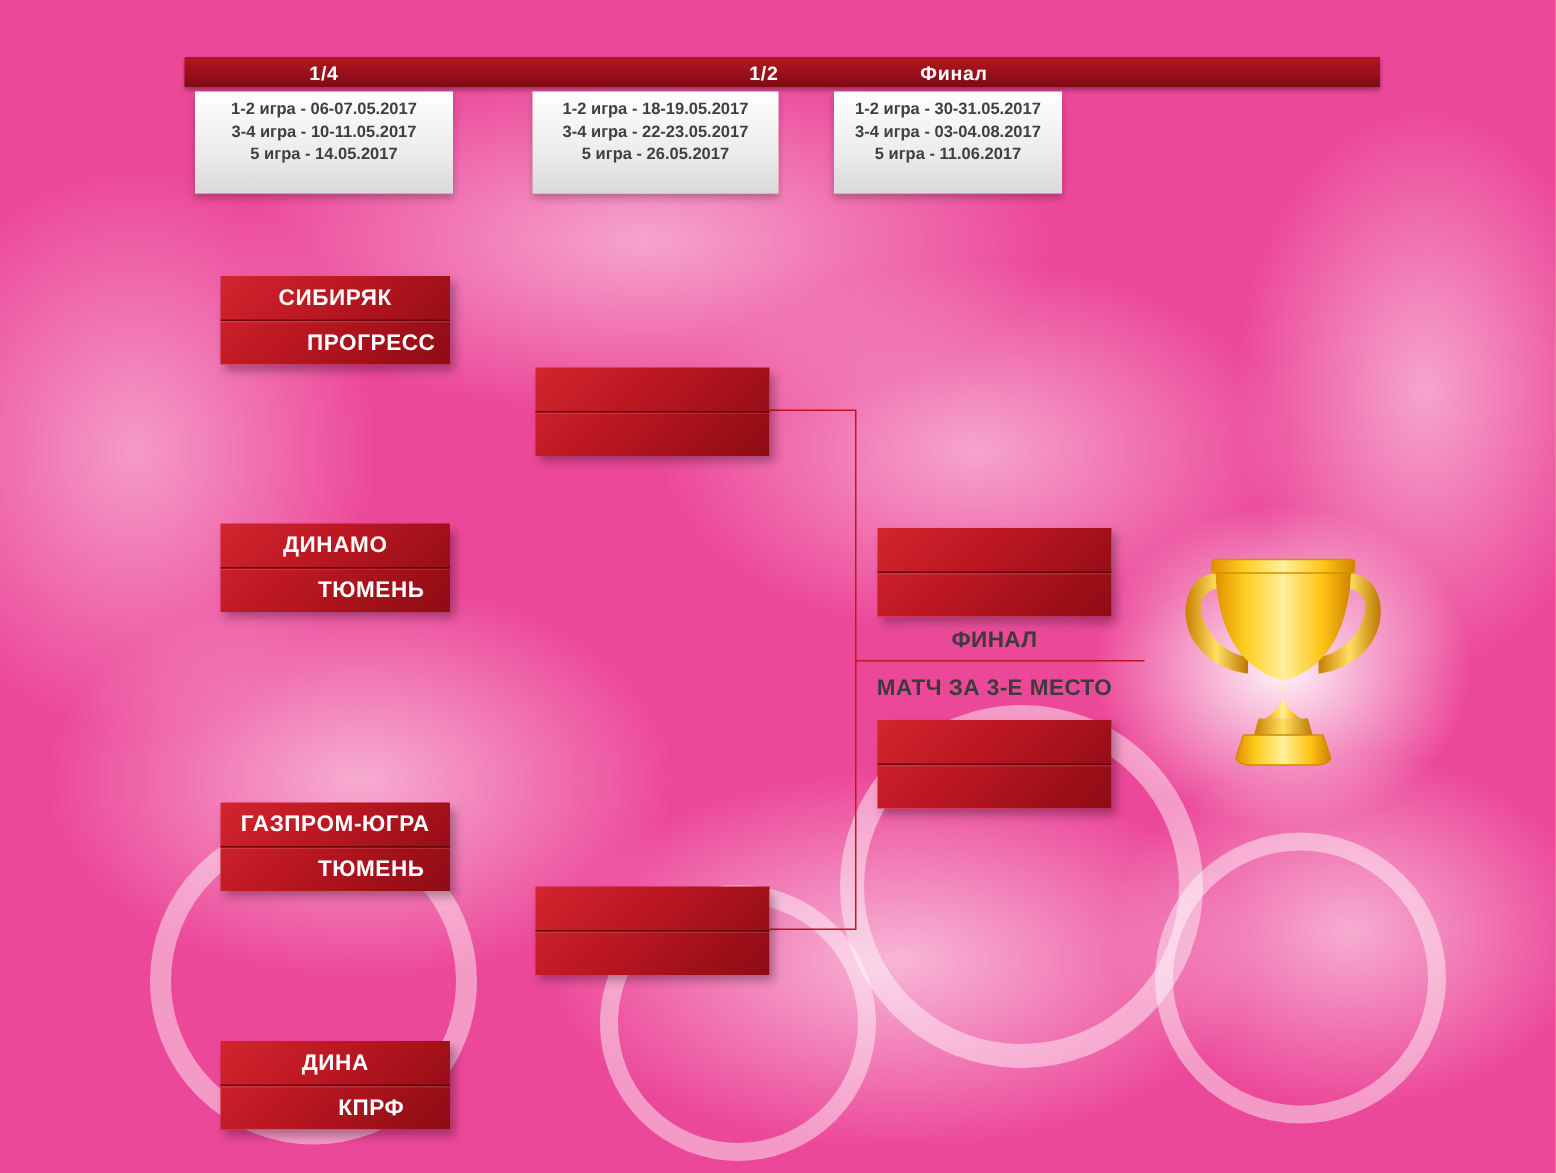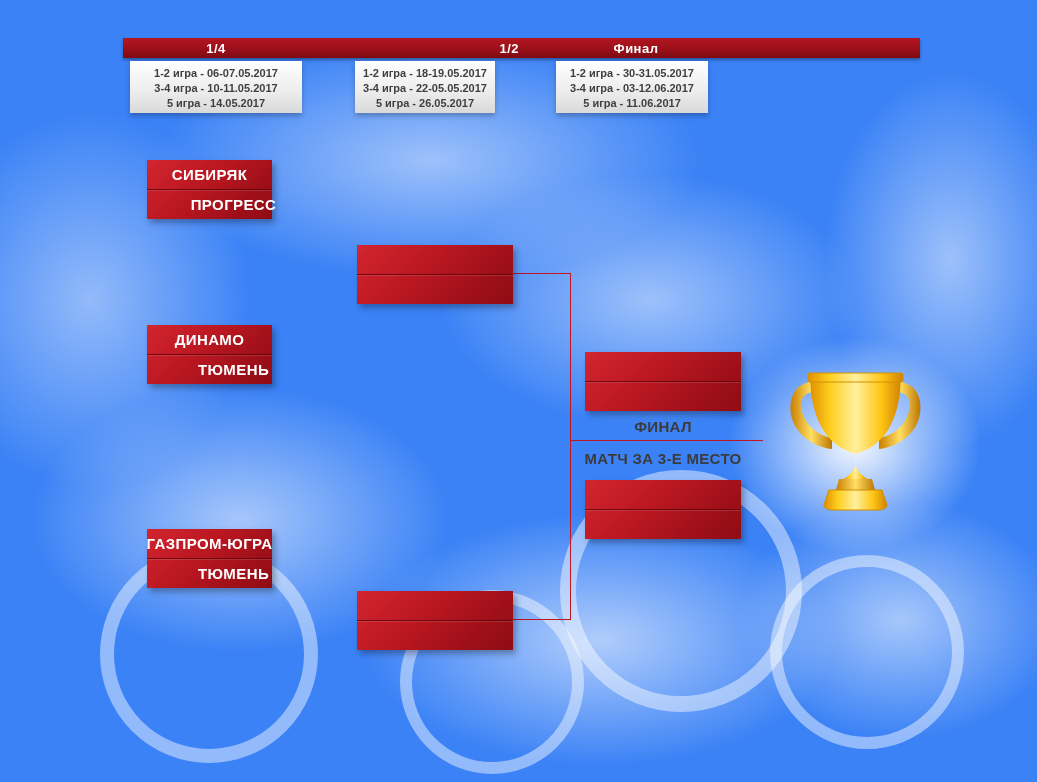--- a/index.html
+++ b/index.html
@@ -1,45 +1,45 @@
 <!DOCTYPE html>
 <html><head>
 <meta charset="utf-8">
 <style>
   html,body{margin:0;padding:0;}
   body{font-family:"Liberation Sans","DejaVu Sans",sans-serif;background:#d8d6c8;}
-  .stage{position:relative;width:1037px;height:782px;background:#3b82f6;overflow:hidden;margin:0 auto;}
+  .stage{position:relative;width:1037px;height:782px;background:#ec4899;overflow:hidden;margin:0 auto;}
 
   
   .bg-decor{position:absolute;inset:0;background:
     radial-gradient(ellipse 175px 150px at 855px 445px, rgba(255,255,255,0.95), rgba(255,255,255,0) 72%),
     radial-gradient(ellipse 300px 180px at 650px 300px, rgba(255,255,255,0.50), rgba(255,255,255,0) 70%),
     radial-gradient(ellipse 390px 170px at 430px 160px, rgba(255,255,255,0.50), rgba(255,255,255,0) 70%),
     radial-gradient(ellipse 300px 190px at 240px 520px, rgba(255,255,255,0.55), rgba(255,255,255,0) 70%),
     radial-gradient(ellipse 340px 180px at 600px 640px, rgba(255,255,255,0.60), rgba(255,255,255,0) 70%),
     radial-gradient(ellipse 230px 170px at 900px 620px, rgba(255,255,255,0.55), rgba(255,255,255,0) 70%),
     radial-gradient(ellipse 230px 270px at 90px 300px,  rgba(255,255,255,0.45), rgba(255,255,255,0) 70%),
     radial-gradient(ellipse 180px 270px at 950px 260px, rgba(255,255,255,0.50), rgba(255,255,255,0) 70%);}
   .ring{position:absolute;border-radius:50%;border-style:solid;border-color:rgba(255,255,255,0.45);}
 
   .header-bar{position:absolute;left:123px;top:38px;width:797px;height:20px;
     background:linear-gradient(to bottom,#b3161f 0%,#9a101a 55%,#7e0a12 100%);
     box-shadow:0 2px 3px rgba(0,0,0,0.35);}
   .round-label{position:absolute;top:41px;height:16px;line-height:15px;text-align:center;
     color:#fff;font-weight:bold;font-size:13px;letter-spacing:0.5px;}
 
-  .date-box{position:absolute;top:61px;padding:5px 0 2px;
+  .date-box{position:absolute;top:61px;padding:5px 0 18px;
     background:linear-gradient(to bottom,#ffffff 0%,#ececec 60%,#d9d9d9 100%);
     box-shadow:0 3px 5px rgba(0,0,0,0.25);}
   .date-line{font-size:11px;font-weight:bold;color:#3f3f3f;text-align:center;line-height:15px;}
 
   .match-box{position:absolute;
     background:linear-gradient(135deg,#d2252f 0%,#bc1822 40%,#a01019 75%,#8e0c14 100%);
     box-shadow:3px 4px 6px rgba(0,0,0,0.3);}
-  .qf{width:125px;}
+  .qf{width:153px;margin-top:24px;}
   .sf,.fin{width:156px;}
   .match-row{height:29px;display:flex;align-items:center;justify-content:center;
     color:#fff;font-weight:bold;font-size:15px;letter-spacing:0.4px;white-space:nowrap;}
   .match-row.away{border-top:1px solid rgba(95,4,10,0.85);box-shadow:inset 0 1px 0 rgba(255,255,255,0.12);padding-left:48px;}
 
   .line{position:absolute;background:#c0161f;}
   .line.h{height:1px;}
   .line.v{width:1px;}
 
   .stage-label{position:absolute;text-align:center;font-weight:bold;font-size:15px;
@@ -61,47 +61,51 @@
   <div class="header-bar"></div>
   <div class="round-label" style="left:130px;width:172px;">1/4</div>
   <div class="round-label" style="left:355px;width:164px;text-align:right;">1/2</div>
   <div class="round-label" style="left:556px;width:160px;">Финал</div>
 
   <div class="date-box" style="left:130px;width:172px;">
     <div class="date-line">1-2 игра - 06-07.05.2017</div>
     <div class="date-line">3-4 игра - 10-11.05.2017</div>
     <div class="date-line">5 игра - 14.05.2017</div>
   </div>
-  <div class="date-box" style="left:355px;width:140px;">
+  <div class="date-box" style="left:355px;width:164px;">
     <div class="date-line">1-2 игра - 18-19.05.2017</div>
-    <div class="date-line">3-4 игра - 22-05.05.2017</div>
+    <div class="date-line">3-4 игра - 22-23.05.2017</div>
     <div class="date-line">5 игра - 26.05.2017</div>
   </div>
   <div class="date-box" style="left:556px;width:152px;">
     <div class="date-line">1-2 игра - 30-31.05.2017</div>
-    <div class="date-line">3-4 игра - 03-12.06.2017</div>
+    <div class="date-line">3-4 игра - 03-04.08.2017</div>
     <div class="date-line">5 игра - 11.06.2017</div>
   </div>
 
   <div class="line h" style="left:513px;top:273px;width:57px;"></div>
   <div class="line v" style="left:570px;top:273px;height:347px;"></div>
   <div class="line h" style="left:513px;top:619px;width:57px;"></div>
   <div class="line h" style="left:570px;top:440px;width:193px;"></div>
 
   <div class="match-box qf" style="left:147px;top:160px;">
     <div class="match-row">СИБИРЯК</div>
     <div class="match-row away">ПРОГРЕСС</div>
   </div>
   <div class="match-box qf" style="left:147px;top:325px;">
     <div class="match-row">ДИНАМО</div>
     <div class="match-row away">ТЮМЕНЬ</div>
   </div>
-  <div class="match-box qf" style="left:147px;top:529px;">
+  <div class="match-box qf" style="left:147px;top:511px;">
     <div class="match-row">ГАЗПРОМ-ЮГРА</div>
     <div class="match-row away">ТЮМЕНЬ</div>
+  </div>
+  <div class="match-box qf" style="left:147px;top:670px;">
+    <div class="match-row">ДИНА</div>
+    <div class="match-row away">КПРФ</div>
   </div>
 
   <div class="match-box sf" style="left:357px;top:245px;">
     <div class="match-row"></div>
     <div class="match-row away"></div>
   </div>
   <div class="match-box sf" style="left:357px;top:591px;">
     <div class="match-row"></div>
     <div class="match-row away"></div>
   </div>

